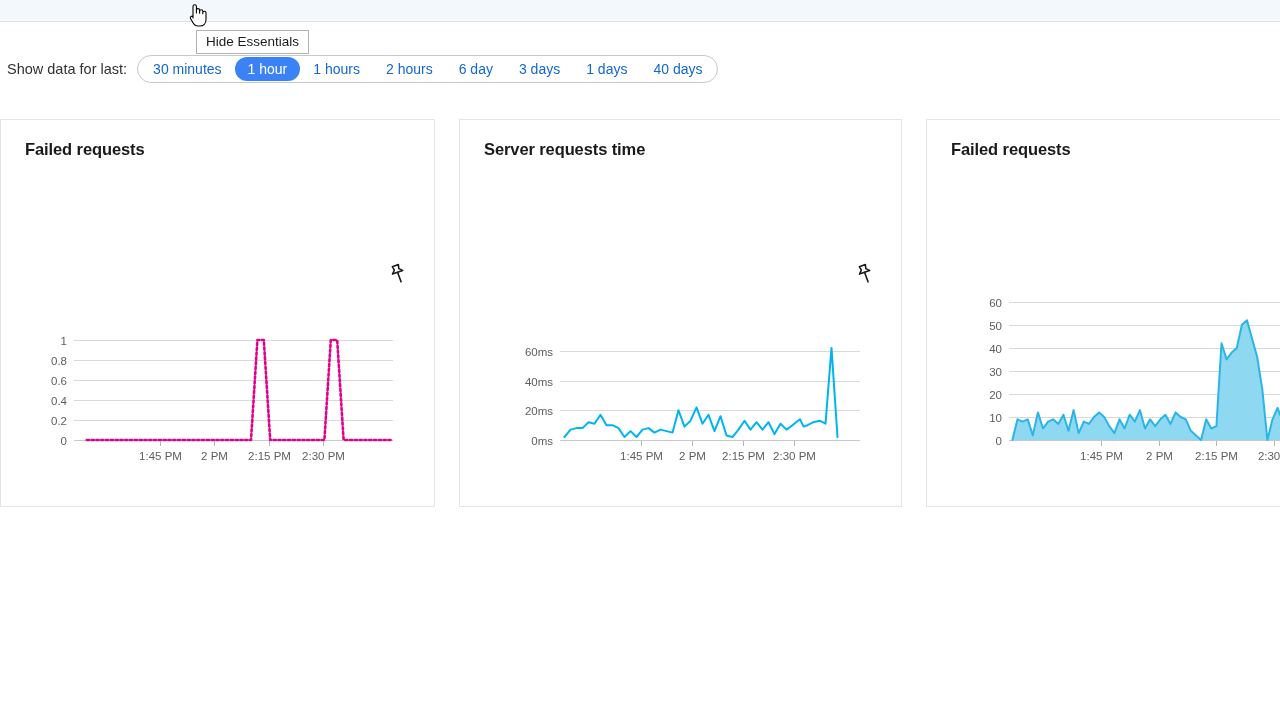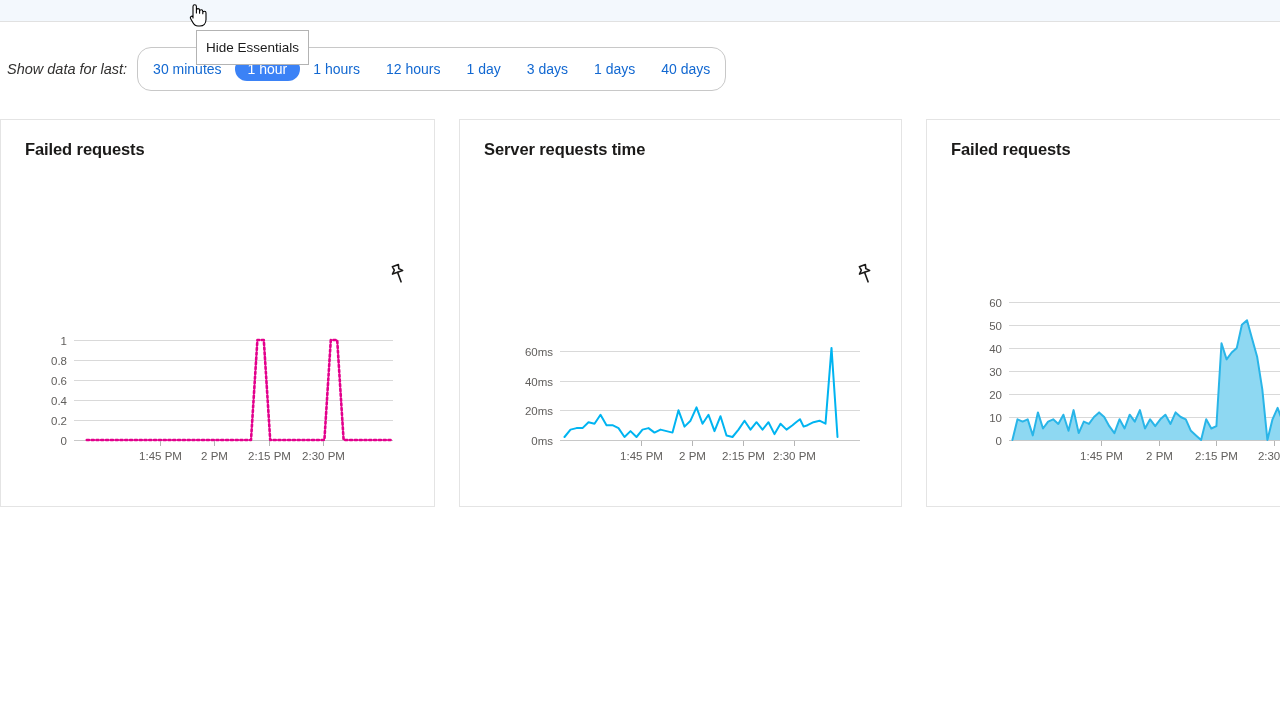--- a/index.html
+++ b/index.html
@@ -34,21 +34,21 @@
     height: 26px;
     pointer-events: none;
     z-index: 60;
   }
 
   
   .tooltip {
     position: absolute;
     left: 196px;
     top: 30px;
-    height: 35px;
+    height: 24px;
     padding: 0 9px;
     display: flex;
     align-items: center;
     background: #ffffff;
     border: 1px solid #b3b3b3;
     color: #1b1b1b;
     font-size: 13.5px;
     line-height: 1;
     white-space: nowrap;
     z-index: 50;
@@ -62,25 +62,24 @@
     top: 54px;
     display: flex;
     align-items: center;
     height: 30px;
   }
   .timerange-label {
     margin-left: 7px;
     font-size: 14.5px;
     color: #323130;
     white-space: nowrap;
-    font-style: italic;
   }
   .timerange-pillbox {
     margin-left: 10px;
-    height: 44px;
+    height: 28px;
     border: 1px solid #c8c8c8;
     border-radius: 14px;
     display: flex;
     align-items: center;
     padding: 5px 2px;
     box-sizing: border-box;
     background: #ffffff;
   }
   .range-pill {
     height: 24px;
@@ -167,22 +166,22 @@
 <div class="tooltip">
   <span>Hide Essentials</span>
 </div>
 
 <div class="timerange-row">
   <span class="timerange-label">Show data for last:</span>
   <div class="timerange-pillbox">
     <button class="range-pill">30 minutes</button>
     <button class="range-pill selected">1 hour</button>
     <button class="range-pill">1 hours</button>
-    <button class="range-pill">12 hours</button>
-    <button class="range-pill">1 day</button>
+    <button class="range-pill">2 hours</button>
+    <button class="range-pill">6 day</button>
     <button class="range-pill">3 days</button>
     <button class="range-pill">1 days</button>
     <button class="range-pill">40 days</button>
   </div>
 </div>
 
 <div class="card" id="card-failed-requests">
   <div class="card-title">Failed requests</div>
   <button class="pin-btn" style="left:383px;">
     <svg width="28" height="28" viewBox="0 0 28 28">

